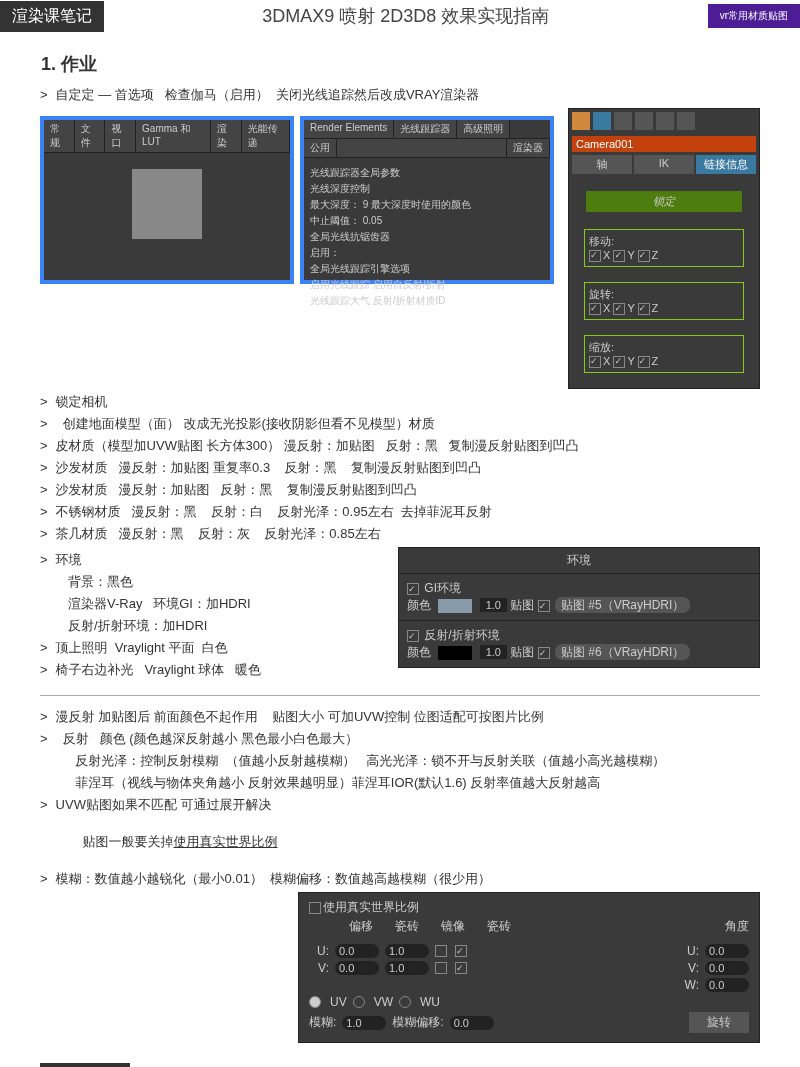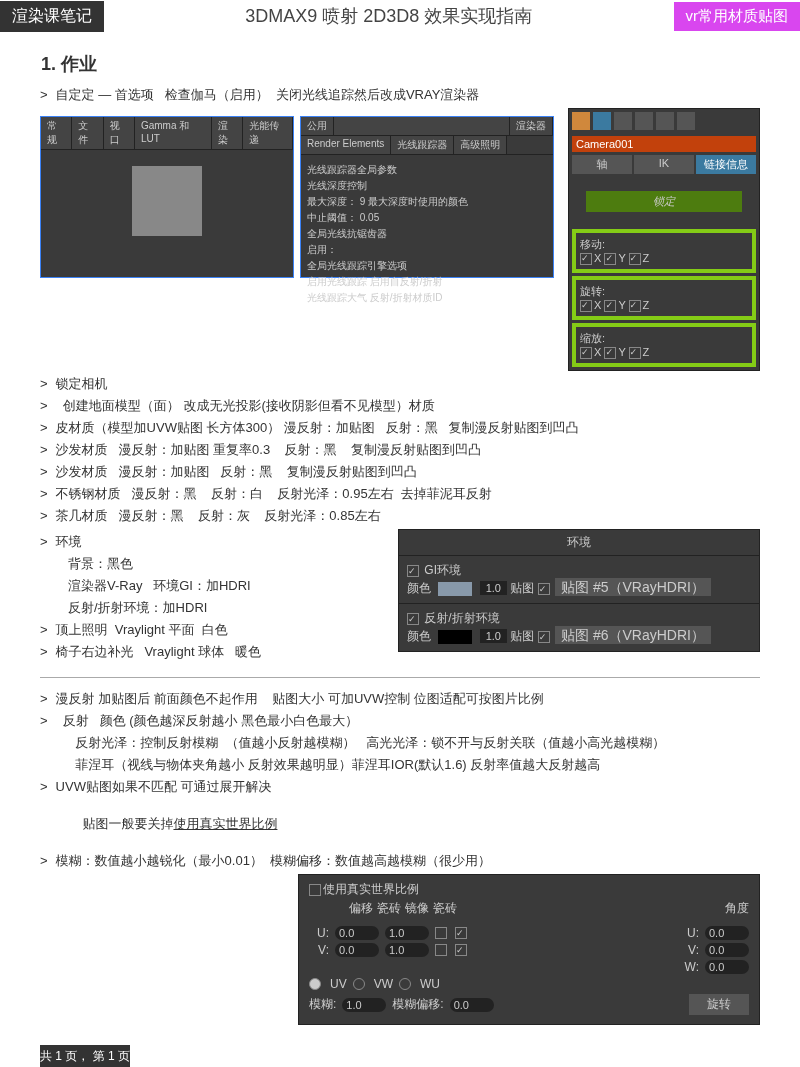--- a/index.html
+++ b/index.html
@@ -23,24 +23,24 @@
     font-size: 16px;
   }
   .header-mid {
     flex: 1;
     text-align: center;
     font-size: 18px;
     color: #444;
     padding: 4px 9px;
   }
   .header-right {
-    background: #d946ef;
+    background: #4c1d95;
     color: #fff;
     padding: 5px 12px;
-    font-size: 15px;
+    font-size: 10px;
   }
   .content {
     padding: 10px 40px;
   }
   .sec-title {
     font-weight: bold;
     font-size: 18px;
     margin: 10px 1px;
   }
   .line {
@@ -63,21 +63,21 @@
     gap: 6px;
     margin: 8px 0 12px 0;
   }
   .shot {
     background: #3a3a3a;
     height: 160px;
     flex: 1;
     font-size: 10px;
     color: #ccc;
     position: relative;
-    border: 1px solid #3b82f6;
+    border: 4px solid #3b82f6;
   }
   .shot .tabs {
     display: flex;
     border-bottom: 1px solid #222;
   }
   .shot .tabs span {
     padding: 2px 6px;
     border-right: 1px solid #222;
     background: #444;
   }
@@ -135,23 +135,23 @@
     color: #fff;
   }
   .camera-panel .lock-title {
     text-align: center;
     padding: 3px;
     background: #4d7c0f;
     margin: 17px;
     font-style: italic;
   }
   .camera-panel .grp {
-    margin: 3px;
+    margin: 15px;
     padding: 4px;
-    border: 4px solid #84cc16;
+    border: 1px solid #84cc16;
   }
   .cb {
     display: inline-block;
     width: 10px;
     height: 10px;
     border: 1px solid #888;
     margin-right: 2px;
     vertical-align: middle;
   }
   .cb.on::after {
@@ -187,21 +187,22 @@
   }
   .env-panel .spin {
     display: inline-block;
     background: #222;
     padding: 1px 6px;
     font-size: 11px;
   }
   .env-panel .mapbtn {
     background: #555;
     padding: 1px 6px;
-    font-size: 14px;
+    font-size: 12px;
+    border-radius: 7px;
   }
   .side-by {
     display: flex;
     gap: 14px;
     align-items: flex-start;
   }
   hr.sep {
     border: none;
     border-top: 1px solid #aaa;
     margin: 12px 0;
@@ -211,21 +212,21 @@
     background: #3a3a3a;
     color: #ccc;
     font-size: 12px;
     width: 440px;
     margin-left: auto;
     padding: 6px 10px;
     border: 1px solid #222;
   }
   .uvw-panel .headrow {
     display: flex;
-    gap: 4px;
+    gap: 22px;
     padding: 2px 0 6px 40px;
   }
   .uvw-panel .uvrow {
     display: flex;
     align-items: center;
     gap: 6px;
     margin: 3px 0;
   }
   .uvw-panel .uvrow .lbl {
     width: 20px;
@@ -292,28 +293,28 @@
           <span>渲染</span>
           <span>光能传递</span>
         </div>
         <div class="body">
             <div class="box"></div>
           </div>
       </div>
 
       <div class="shot">
         <div class="tabs">
+          <span>Render Elements</span>
+          <span>光线跟踪器</span>
+          <span>高级照明</span>
+        </div>
+        <div class="tabs">
           <span>公用</span>
           <span style="flex:1"></span>
           <span>渲染器</span>
-        </div>
-        <div class="tabs">
-          <span>Render Elements</span>
-          <span>光线跟踪器</span>
-          <span>高级照明</span>
         </div>
         <div class="body">
           <span class="field">光线跟踪器全局参数</span>
           <span class="field">光线深度控制</span>
           <span class="field">最大深度：  9     最大深度时使用的颜色</span>
           <span class="field">中止阈值：  0.05</span>
           <span class="field">全局光线抗锯齿器</span>
           <span class="field">启用：</span>
           <span class="field">全局光线跟踪引擎选项</span>
           <span class="field">启用光线跟踪      启用自反射/折射</span>

